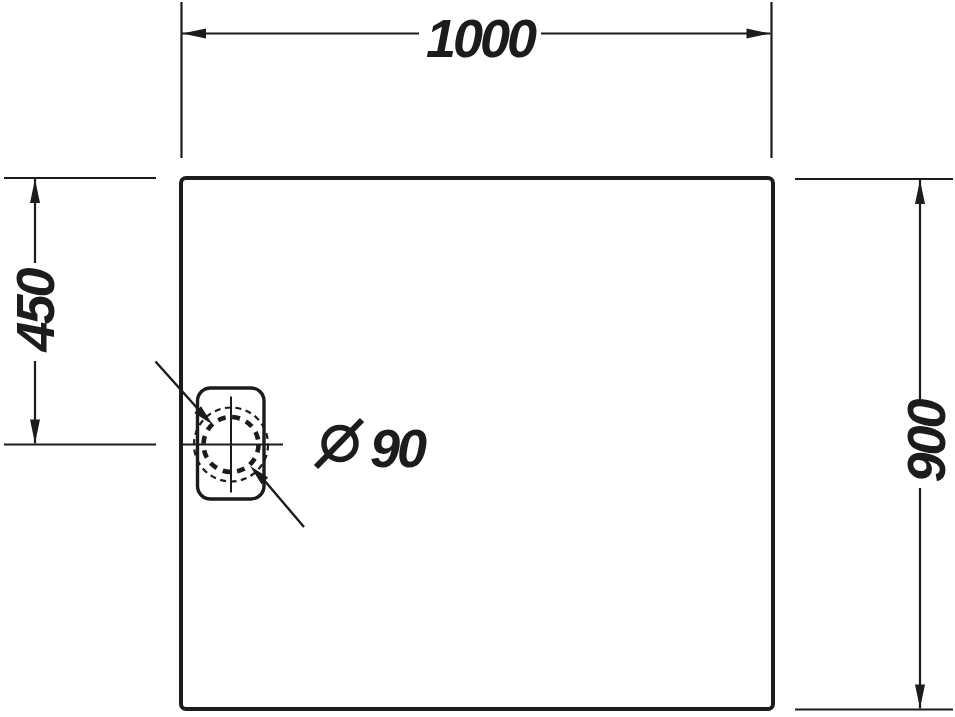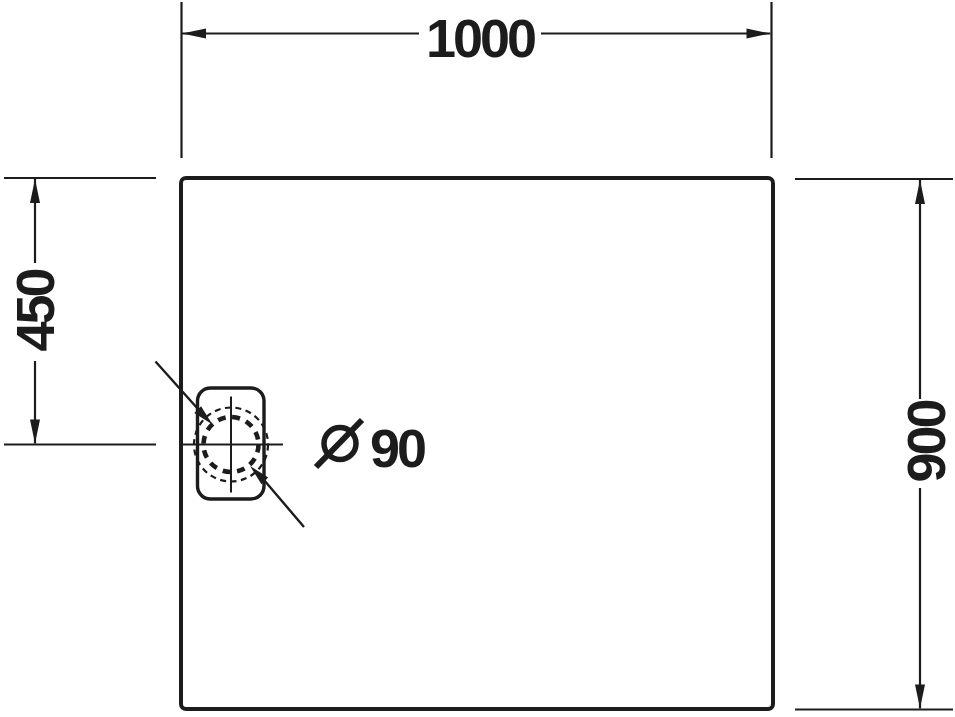--- a/index.html
+++ b/index.html
@@ -3,20 +3,21 @@
 <meta charset="utf-8">
 <style>
   :root{ --ink:#1c1c1c; --bg:#ffffff; }
   html,body{ margin:0; padding:0; background:var(--bg); }
   .canvas{
     position:relative;
     width:955px; height:717px;
     background:var(--bg);
     overflow:hidden;
     font-family:"Liberation Sans", sans-serif;
+    font-style:italic;
   }
   svg{ display:block; }
   .ln{ stroke:var(--ink); stroke-width:2.2; fill:none; }
   .thick{ stroke:var(--ink); stroke-width:4; fill:none; }
   .mid{ stroke:var(--ink); stroke-width:3.4; fill:none; }
   .arrow{ fill:var(--ink); stroke:none; }
   .txt{
     font-family:"Liberation Sans", sans-serif;
     font-weight:bold;
     font-size:54px;

